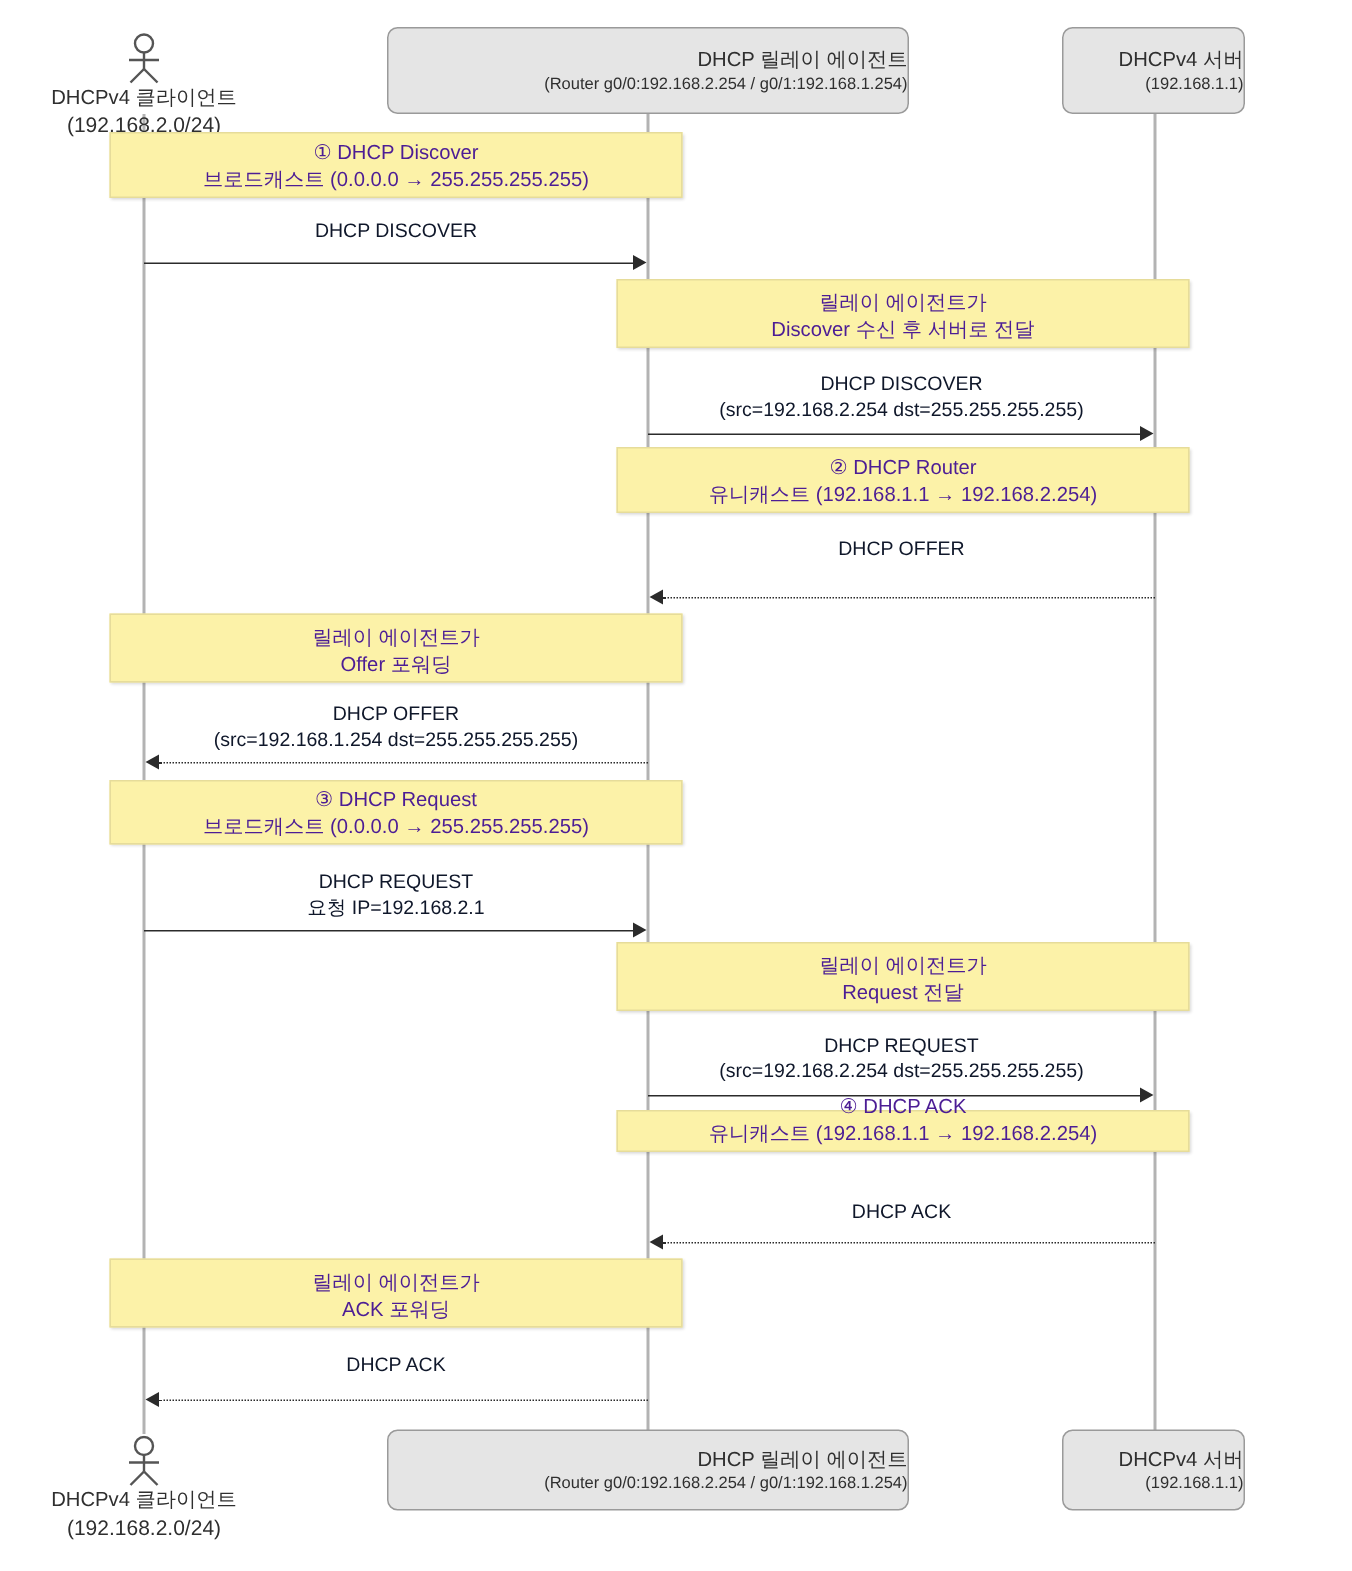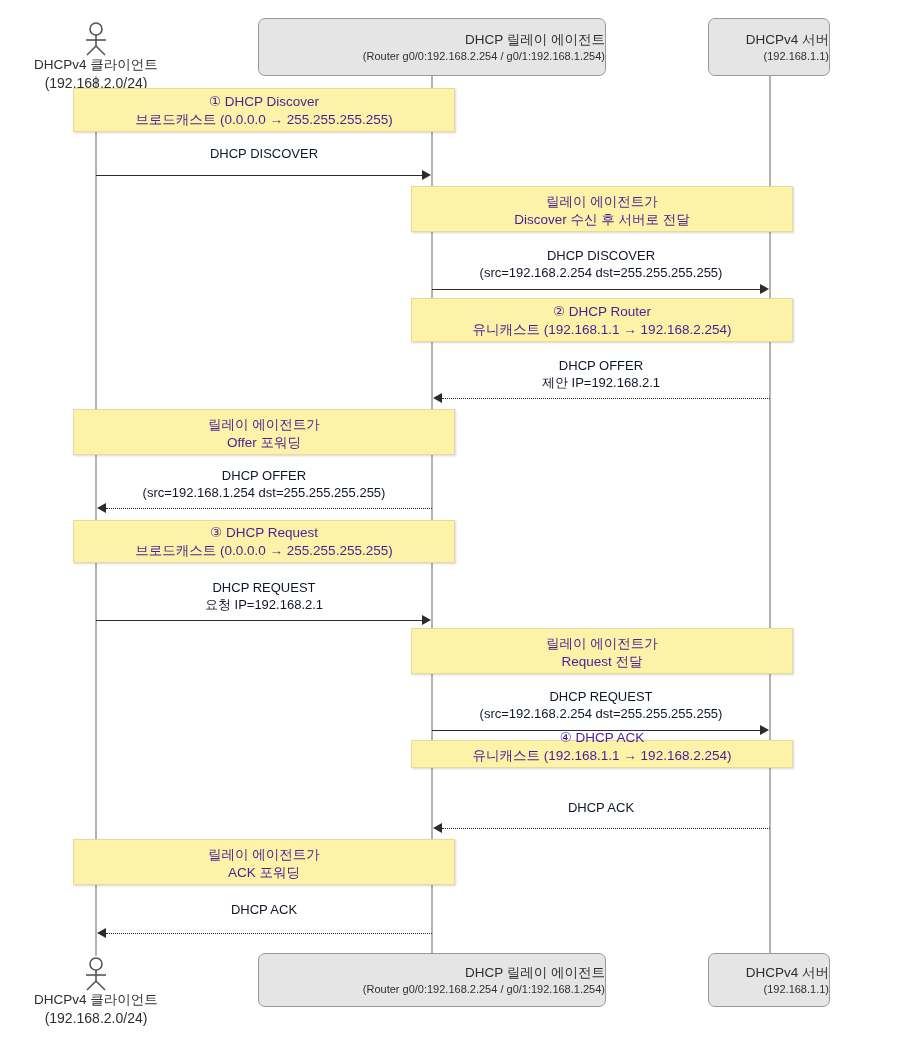--- a/index.html
+++ b/index.html
@@ -158,21 +158,20 @@
   <div class="arrow-line" style="left:432px; top:289px; width:329px;"></div>
   <div class="arrow-head right" style="left:760px; top:284px;"></div>
 
   <div class="note" style="left:411px; top:298px; width:382px; height:44px;">
     <div class="nline">② DHCP Router</div>
     <div class="nline">유니캐스트 (192.168.1.1 → 192.168.2.254)</div>
   </div>
 
   <div class="msg-label" style="left:432px; top:358px; width:338px;">
     <div>DHCP OFFER</div>
-    <div>제안 IP=192.168.2.1</div>
   </div>
   <div class="arrow-line dotted" style="left:442px; top:398px; width:328px;"></div>
   <div class="arrow-head left" style="left:433px; top:393px;"></div>
 
   <div class="note" style="left:73px; top:409px; width:382px; height:46px;">
     <div class="nline">릴레이 에이전트가</div>
     <div class="nline">Offer 포워딩</div>
   </div>
 
   <div class="msg-label" style="left:96px; top:468px; width:336px;">

